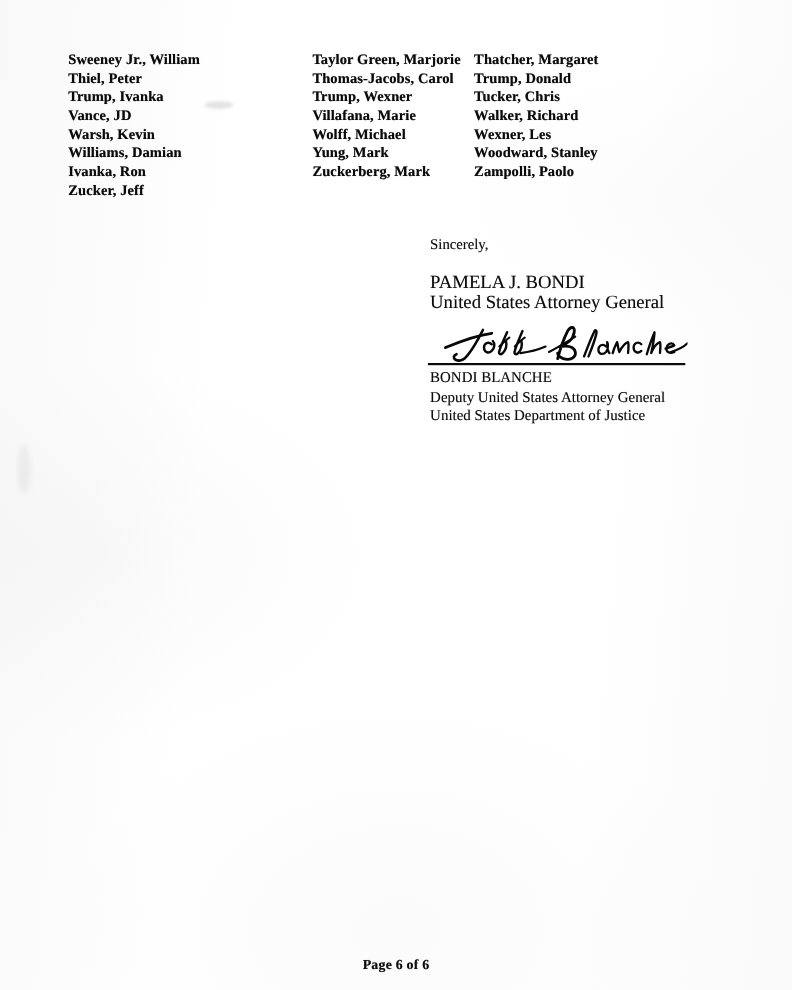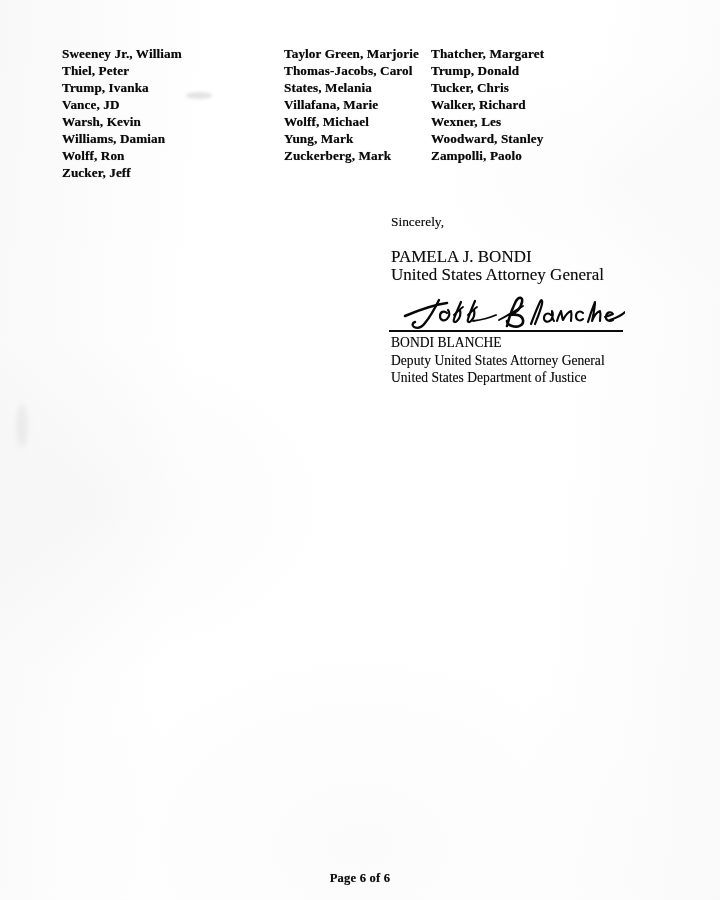--- a/index.html
+++ b/index.html
@@ -174,28 +174,28 @@
 
   <div class="names">
 
     <div class="name-col c0">
       <span class="name-entry">Sweeney Jr., William</span>
       <span class="name-entry">Thiel, Peter</span>
       <span class="name-entry">Trump, Ivanka</span>
       <span class="name-entry">Vance, JD</span>
       <span class="name-entry">Warsh, Kevin</span>
       <span class="name-entry">Williams, Damian</span>
-      <span class="name-entry">Wolff, Ron</span>
+      <span class="name-entry">Ivanka, Ron</span>
       <span class="name-entry">Zucker, Jeff</span>
     </div>
 
     <div class="name-col c1">
       <span class="name-entry">Taylor Green, Marjorie</span>
       <span class="name-entry">Thomas-Jacobs, Carol</span>
-      <span class="name-entry">States, Melania</span>
+      <span class="name-entry">Trump, Wexner</span>
       <span class="name-entry">Villafana, Marie</span>
       <span class="name-entry">Wolff, Michael</span>
       <span class="name-entry">Yung, Mark</span>
       <span class="name-entry">Zuckerberg, Mark</span>
     </div>
 
     <div class="name-col c2">
       <span class="name-entry">Thatcher, Margaret</span>
       <span class="name-entry">Trump, Donald</span>
       <span class="name-entry">Tucker, Chris</span>

